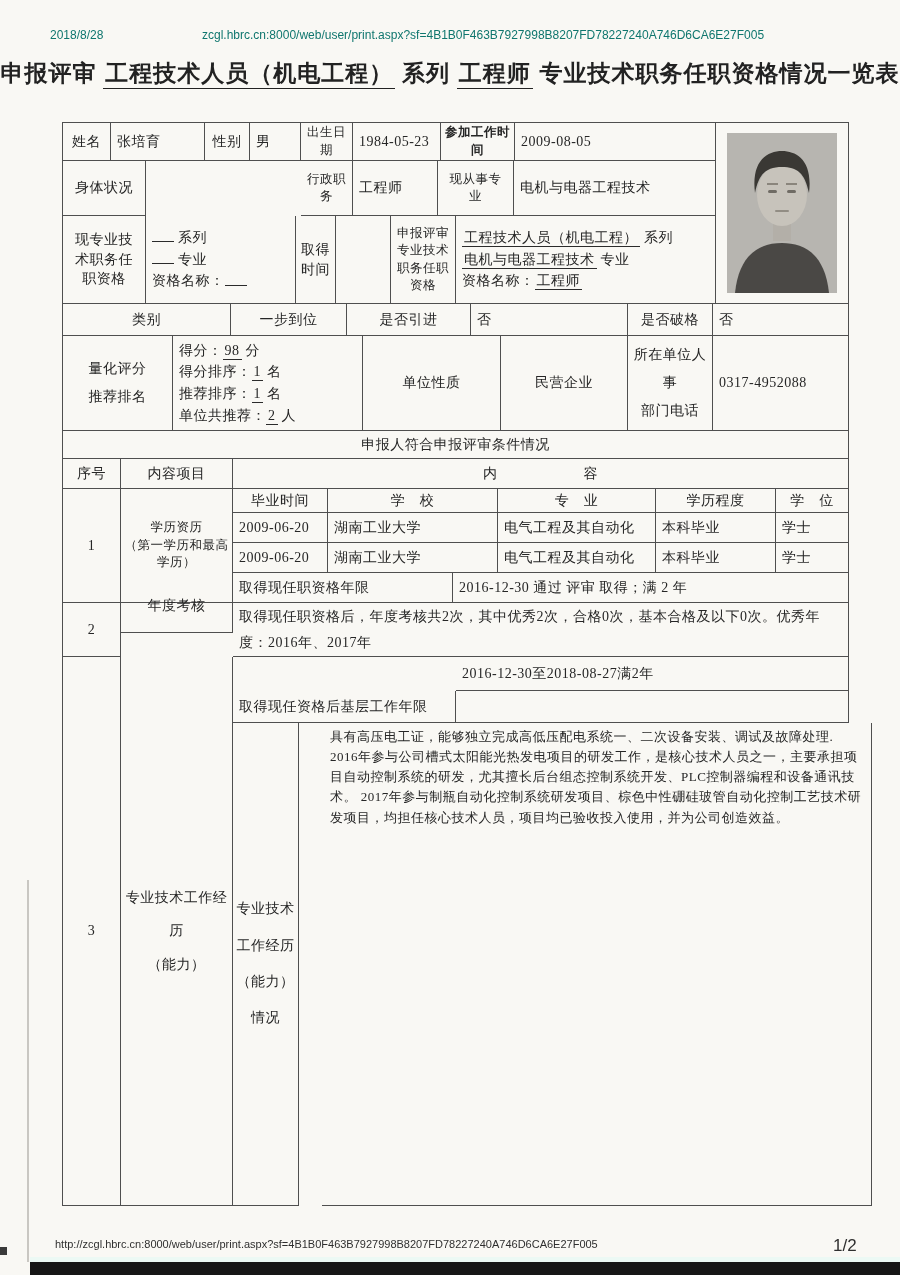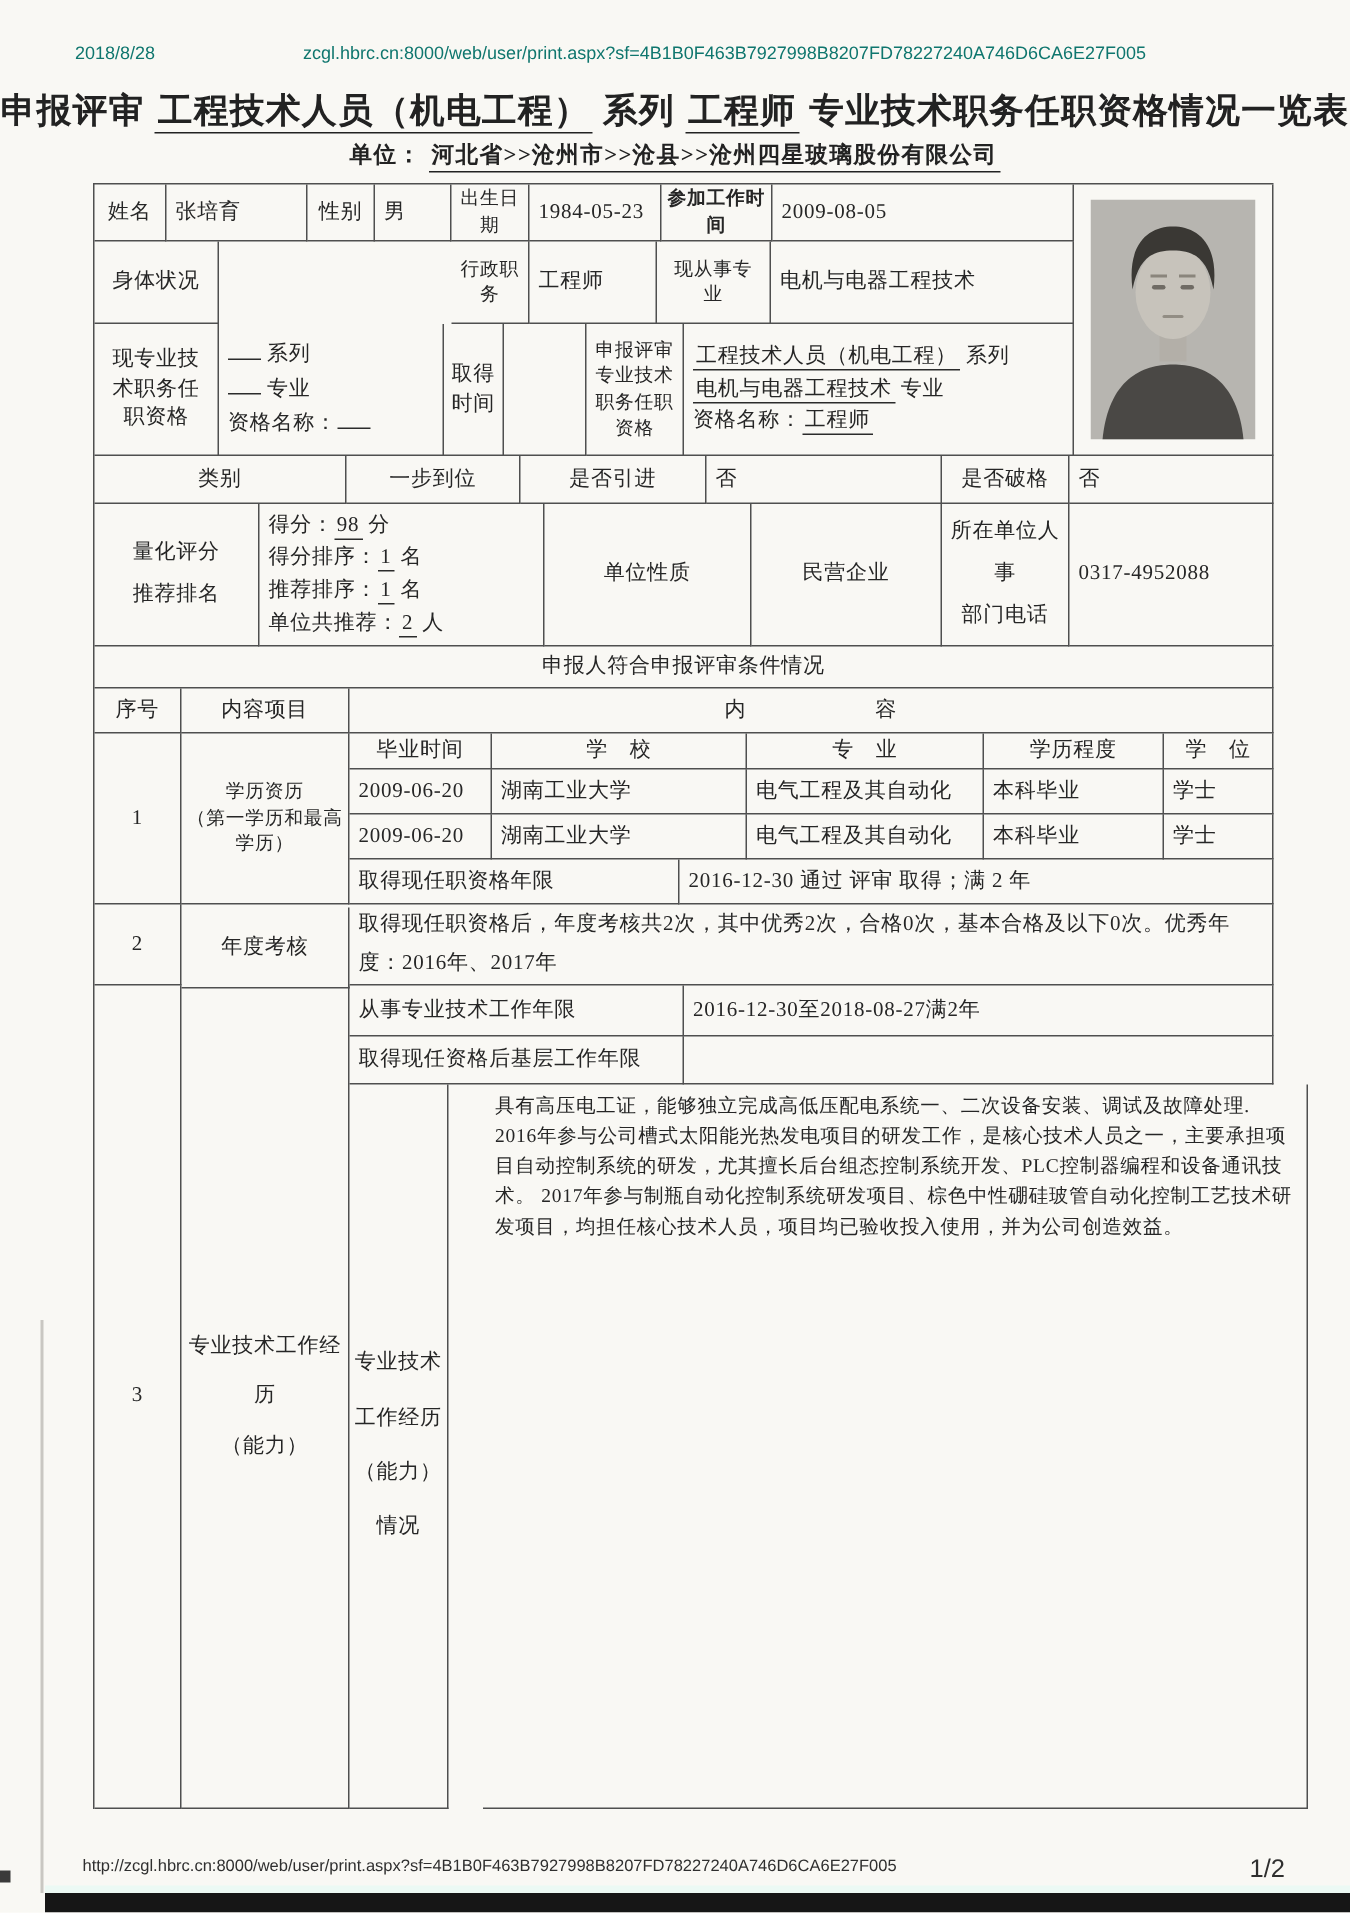--- a/index.html
+++ b/index.html
@@ -52,24 +52,20 @@
   <div class="hdr" style="left:50px; top:28px;">2018/8/28</div>
   <div class="hdr" style="left:202px; top:28px;">zcgl.hbrc.cn:8000/web/user/print.aspx?sf=4B1B0F463B7927998B8207FD78227240A746D6CA6E27F005</div>
 
   <div class="title">
     <span>申报评审</span>
     <span class="tu">工程技术人员（机电工程）</span>
     <span>系列</span>
     <span class="tu">工程师</span>
     <span>专业技术职务任职资格情况一览表</span>
   </div>
-  <div class="unitline">
-    <span>单位：</span>
-    <span class="tu">河北省&gt;&gt;沧州市&gt;&gt;沧县&gt;&gt;沧州四星玻璃股份有限公司</span>
-  </div>
 
   <div class="tbl">
 
     <div class="cell c" style="left:0;top:0;width:48px;height:38px;">姓名</div>
     <div class="cell" style="left:48px;top:0;width:94px;height:38px;">张培育</div>
     <div class="cell c" style="left:142px;top:0;width:45px;height:38px;">性别</div>
     <div class="cell" style="left:187px;top:0;width:51px;height:38px;">男</div>
     <div class="cell c sm" style="left:238px;top:0;width:52px;height:38px;">出生日期</div>
     <div class="cell" style="left:290px;top:0;width:88px;height:38px;">1984-05-23</div>
     <div class="cell c sm" style="left:378px;top:0;width:74px;height:38px;padding:2px 2px;font-weight:bold;">参加工作时间</div>
@@ -169,28 +165,27 @@
     <div class="cell md" style="left:170px;top:420px;width:95px;height:30px;">2009-06-20</div>
     <div class="cell md" style="left:265px;top:420px;width:170px;height:30px;">湖南工业大学</div>
     <div class="cell md" style="left:435px;top:420px;width:158px;height:30px;">电气工程及其自动化</div>
     <div class="cell md" style="left:593px;top:420px;width:120px;height:30px;">本科毕业</div>
     <div class="cell md" style="left:713px;top:420px;width:73px;height:30px;">学士</div>
 
     <div class="cell" style="left:170px;top:450px;width:220px;height:30px;">取得现任职资格年限</div>
     <div class="cell" style="left:390px;top:450px;width:396px;height:30px;">2016-12-30 通过 评审 取得；满 2 年</div>
 
     <div class="cell c" style="left:0;top:480px;width:58px;height:54px;">2</div>
-    <div class="cell c" style="left:58px;top:482px;width:112px;height:54px;">年度考核</div>
+    <div class="cell c" style="left:58px;top:456px;width:112px;height:54px;">年度考核</div>
     <div class="cell md" style="left:170px;top:480px;width:616px;height:54px;line-height:1.85;">取得现任职资格后，年度考核共2次，其中优秀2次，合格0次，基本合格及以下0次。优秀年度：2016年、2017年</div>
 
     <div class="cell c" style="left:0;top:534px;width:58px;height:549px;">3</div>
     <div class="cell c preline" style="left:58px;top:534px;width:112px;height:549px;line-height:2.4;padding:2px 2px;">专业技术工作经历
 （能力）</div>
 
-    <div class="cell" style="left:170px;top:534px;width:223px;height:34px;">从事专业技术工作年限</div>
     <div class="cell" style="left:393px;top:534px;width:393px;height:34px;">2016-12-30至2018-08-27满2年</div>
 
     <div class="cell md" style="left:170px;top:568px;width:223px;height:32px;">取得现任资格后基层工作年限</div>
     <div class="cell" style="left:393px;top:568px;width:393px;height:32px;"></div>
 
     <div class="cell c preline" style="left:170px;top:600px;width:66px;height:483px;line-height:2.6;padding:2px 3px;">专业技术
 工作经历
 （能力）
 情况</div>
     <div class="cell topal" style="left:236px;top:600px;width:550px;height:483px;font-size:13px;line-height:1.55;padding:4px 8px;">具有高压电工证，能够独立完成高低压配电系统一、二次设备安装、调试及故障处理. 2016年参与公司槽式太阳能光热发电项目的研发工作，是核心技术人员之一，主要承担项目自动控制系统的研发，尤其擅长后台组态控制系统开发、PLC控制器编程和设备通讯技术。 2017年参与制瓶自动化控制系统研发项目、棕色中性硼硅玻管自动化控制工艺技术研发项目，均担任核心技术人员，项目均已验收投入使用，并为公司创造效益。</div>

